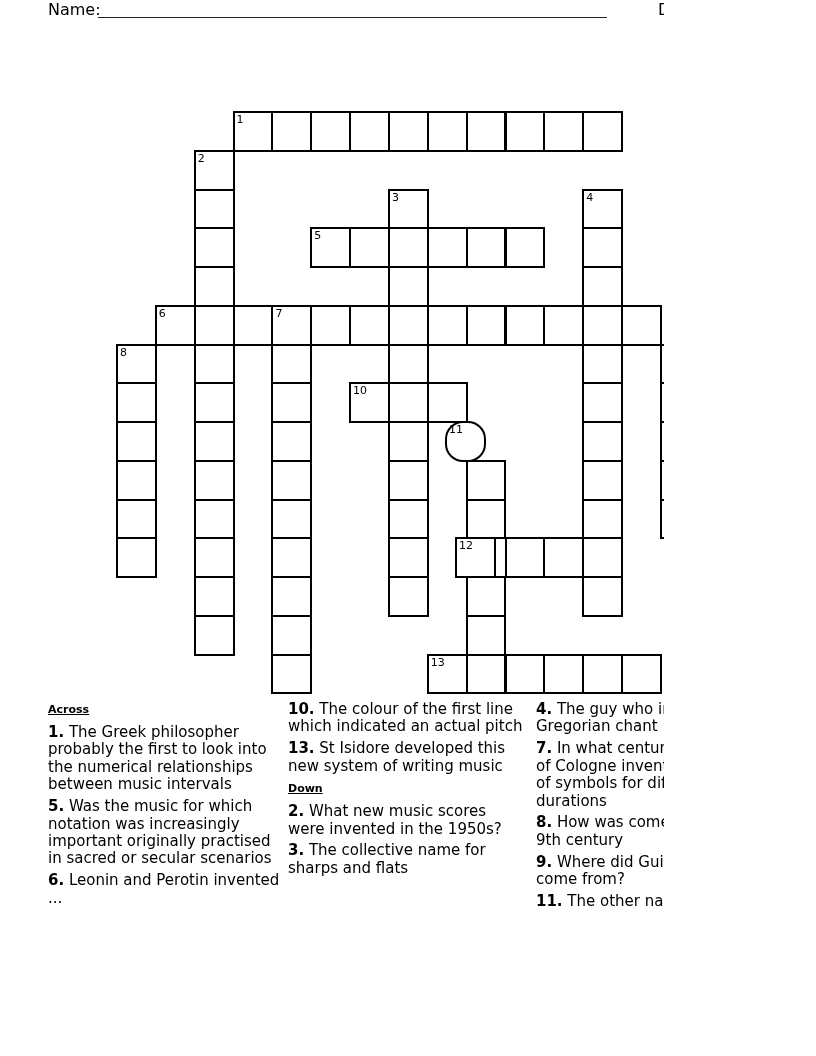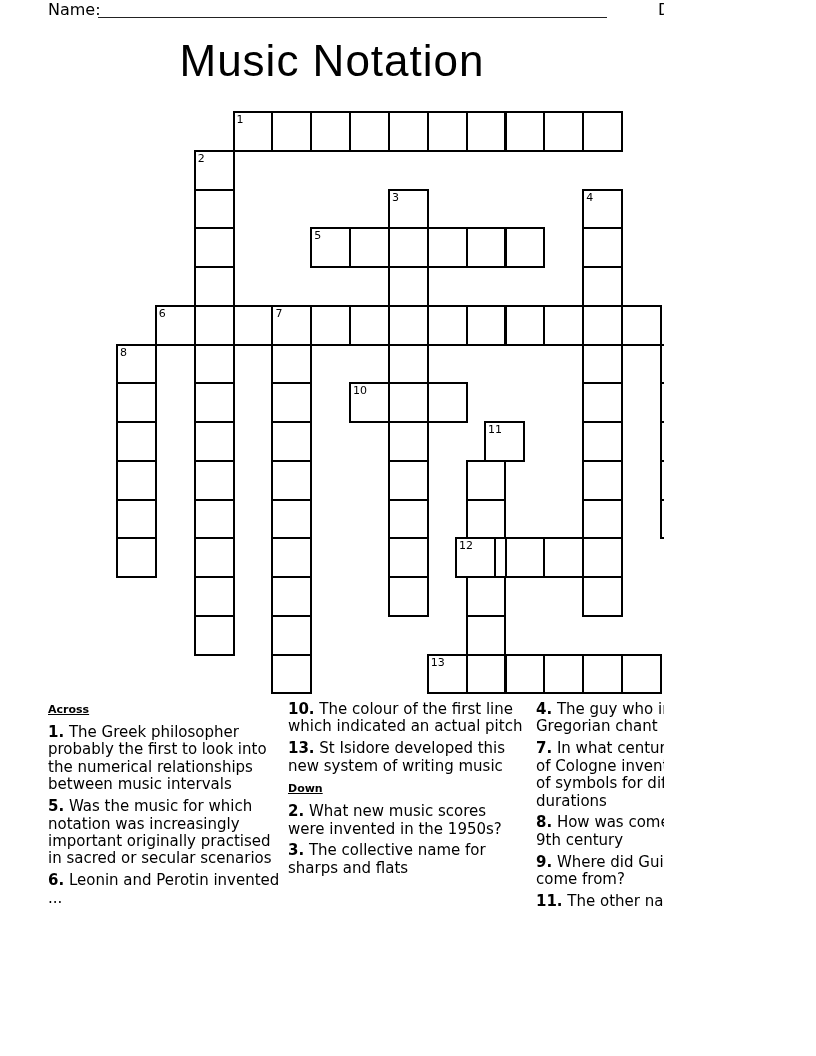--- a/index.html
+++ b/index.html
@@ -47,21 +47,20 @@
 <body>
 
 <div class="page">
 
   <span class="hdr-label" id="name-label">Name:</span>
   <div class="blank-line" id="name-line"></div>
 
   <span class="hdr-label" id="date-label">Date:</span>
   <div class="blank-line" id="date-line"></div>
 
-  <div class="title">Music Notation</div>
 
   <div class="grid" id="grid">
       <div class="cell" style="left: 232.55px; top: 111px;">
         <span class="cell-num">1</span>
       </div>
       <div class="cell" style="left: 271.4px; top: 111px;"></div>
       <div class="cell" style="left: 310.25px; top: 111px;"></div>
       <div class="cell" style="left: 349.1px; top: 111px;"></div>
       <div class="cell" style="left: 387.95px; top: 111px;"></div>
       <div class="cell" style="left: 426.8px; top: 111px;"></div>
@@ -152,21 +151,21 @@
         <span class="cell-num">9</span>
       </div>
       <div class="cell" style="left: 659.9px; top: 382.25px;"></div>
       <div class="cell" style="left: 659.9px; top: 421px;"></div>
       <div class="cell" style="left: 659.9px; top: 459.75px;"></div>
       <div class="cell" style="left: 659.9px; top: 498.5px;"></div>
       <div class="cell" style="left: 349.1px; top: 382.25px; text-align: right;">
         <span class="cell-num">10</span>
       </div>
       <div class="cell" style="left: 426.8px; top: 382.25px;"></div>
-      <div class="cell" style="left: 484px; top: 421px;">
+      <div class="cell" style="left: 445px; top: 421px; border-radius: 18px;">
         <span class="cell-num">11</span>
       </div>
       <div class="cell" style="left: 465.65px; top: 459.75px;"></div>
       <div class="cell" style="left: 465.65px; top: 498.5px;"></div>
       <div class="cell" style="left: 455px; top: 537.25px;">
         <span class="cell-num">12</span>
       </div>
       <div class="cell" style="left: 465.65px; top: 576px;"></div>
       <div class="cell" style="left: 465.65px; top: 614.75px;"></div>
       <div class="cell" style="left: 465.65px; top: 653.5px;"></div>

